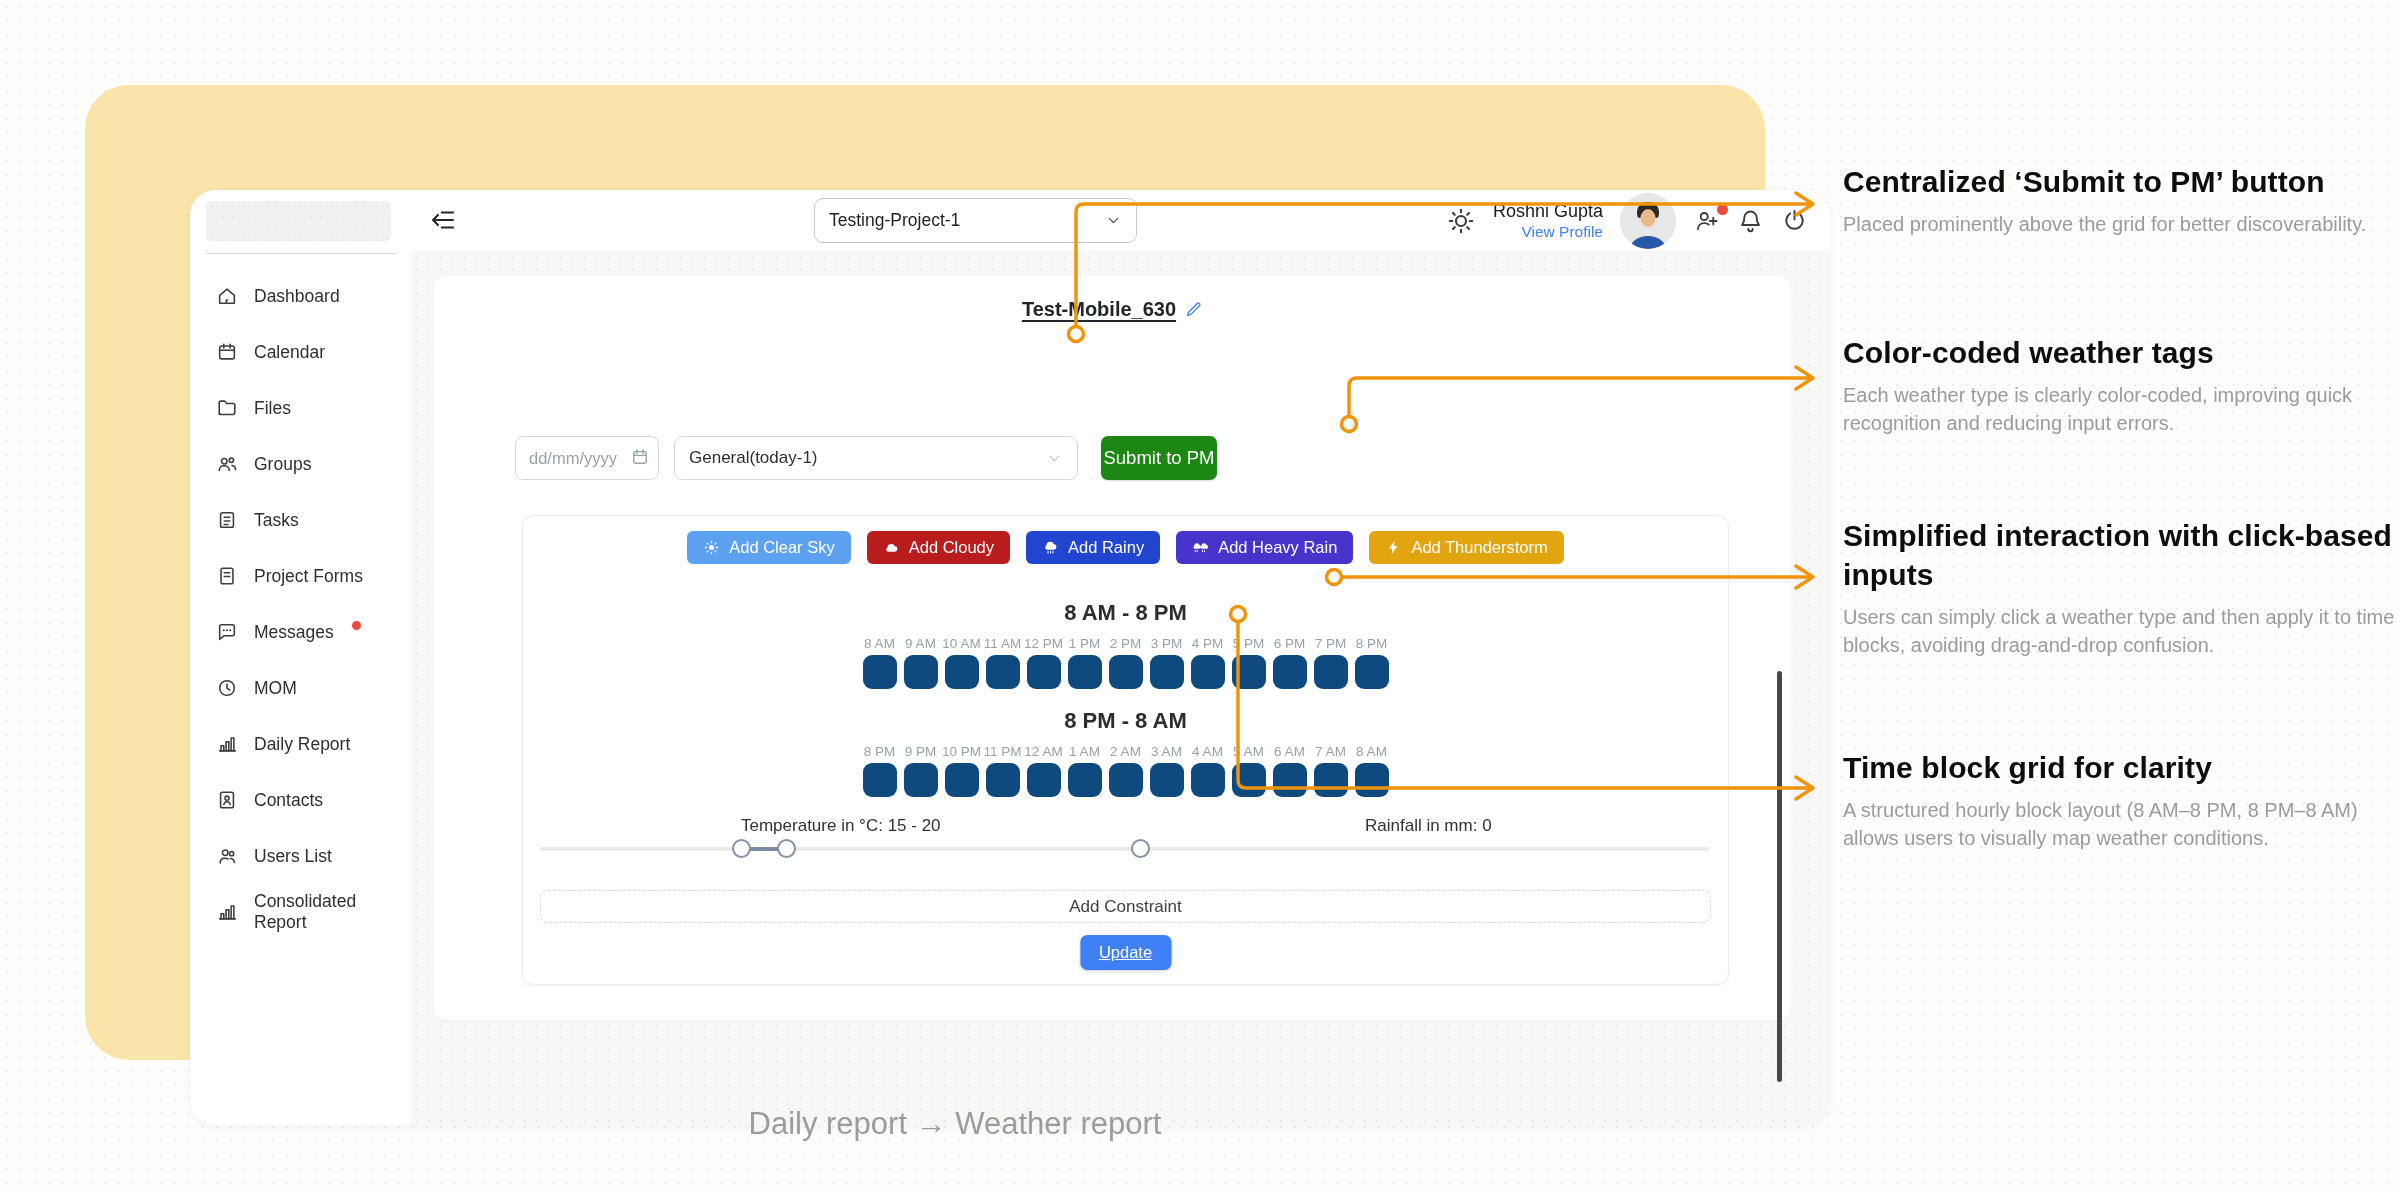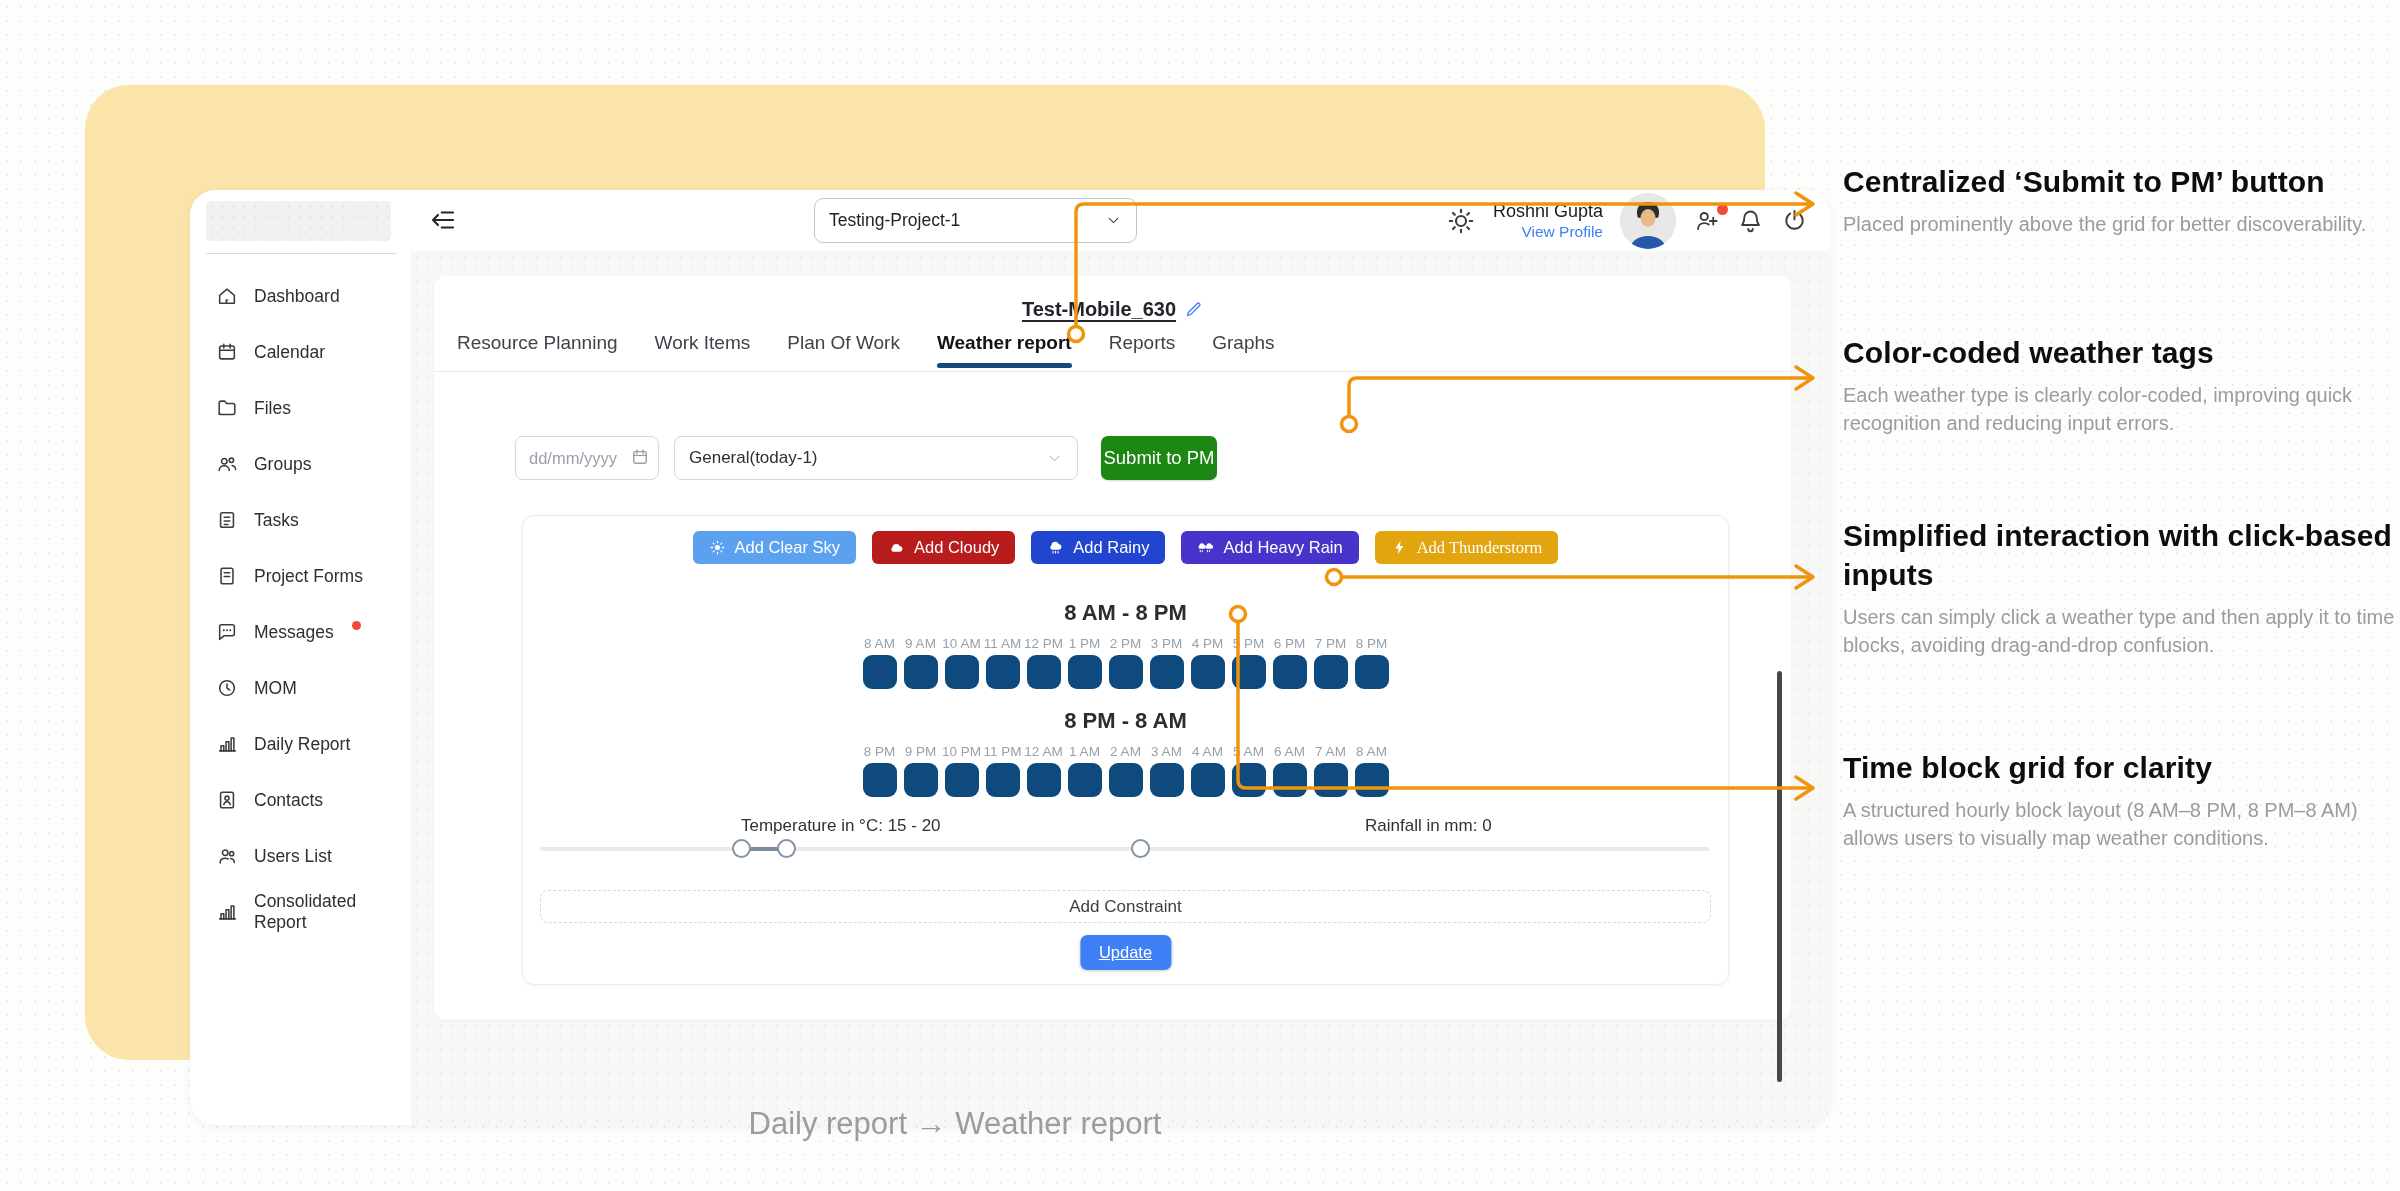--- a/index.html
+++ b/index.html
@@ -320,28 +320,20 @@
     <div class="content">
       <div class="card">
         <div class="trow">
           <span class="ptitle">Test-Mobile_630</span>
           <span class="edit-ic icon">
               <svg viewBox="0 0 24 24" stroke="currentColor" fill="none" stroke-width="1.7" stroke-linecap="round" stroke-linejoin="round">
                 <path d="M4.5 19.5l1-3.8L16.8 4.4a1.7 1.7 0 0 1 2.4 0l.4.4a1.7 1.7 0 0 1 0 2.4L8.3 18.5Z"></path>
               </svg>
             </span>
         </div>
-        <div class="tabs">
-            <span class="tab">Resource Planning</span>
-            <span class="tab">Work Items</span>
-            <span class="tab">Plan Of Work</span>
-            <span class="tab active">Weather report</span>
-            <span class="tab">Reports</span>
-            <span class="tab">Graphs</span>
-          </div>
 
         <div class="controls">
           <div class="datein">
             <input type="text" placeholder="dd/mm/yyyy" style="">
             <span class="cal-ic icon">
                 <svg viewBox="0 0 24 24" stroke="currentColor" fill="none" stroke-width="1.7" stroke-linecap="round" stroke-linejoin="round">
                   <rect x="4.5" y="5.5" width="15" height="14" rx="2"></rect>
                   <path d="M4.5 10h15M8.5 3.5v4M15.5 3.5v4"></path>
                 </svg>
               </span>
@@ -394,21 +386,21 @@
                   <svg viewBox="0 0 26 24" fill="currentColor">
                     <path d="M4 14h7a3 3 0 0 0 .5-5.9A4.2 4.2 0 0 0 3.4 9.4 2.7 2.7 0 0 0 4 14Z"></path>
                     <path d="M15 14h7a3 3 0 0 0 .5-5.9A4.2 4.2 0 0 0 14.4 9.4 2.7 2.7 0 0 0 15 14Z"></path>
                     <g stroke="currentColor" stroke-width="1.5" stroke-linecap="round">
                       <path d="M5 16.5v2M8 16.5v2M16 16.5v2M19 16.5v2"></path>
                     </g>
                   </svg>
                 </span>
                 <span>Add Heavy Rain</span>
               </button>
-              <button class="tag" style="background: rgb(226, 165, 15); font-family: Liberation Serif, serif;">
+              <button class="tag" style="background: rgb(226, 165, 15);">
                 <span class="icon">
                   <svg viewBox="0 0 24 24" fill="currentColor">
                     <path d="M13.5 2.5 6 13.5h4.6L9.5 21.5 17.5 10h-4.8Z"></path>
                   </svg>
                 </span>
                 <span>Add Thunderstorm</span>
               </button>
             </div>
           <div>
               <div class="grid-sec g0">

